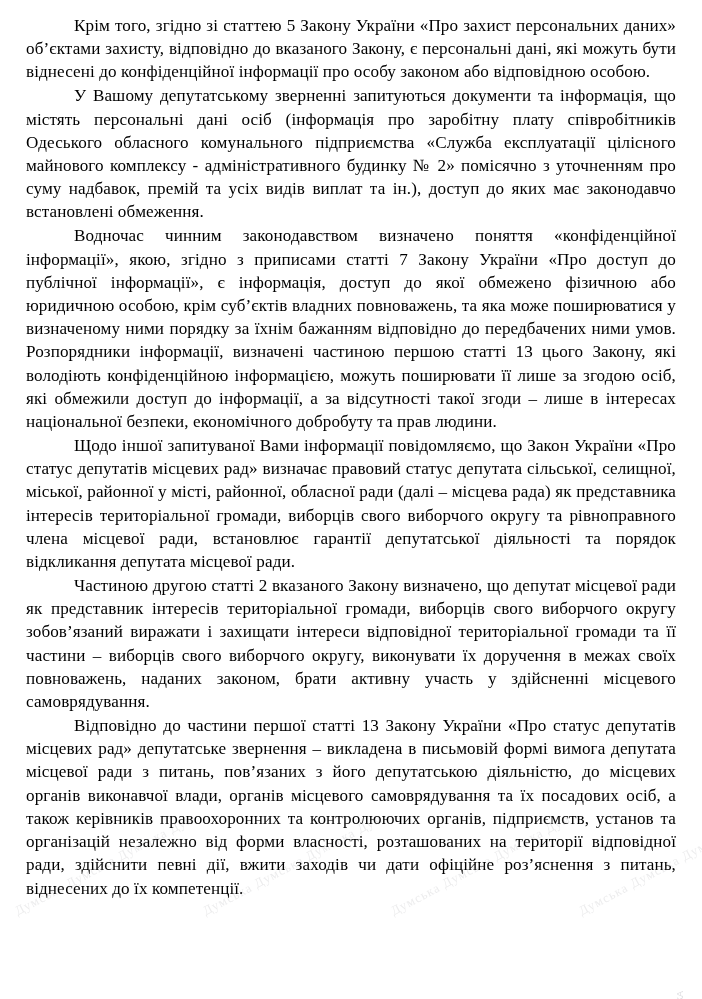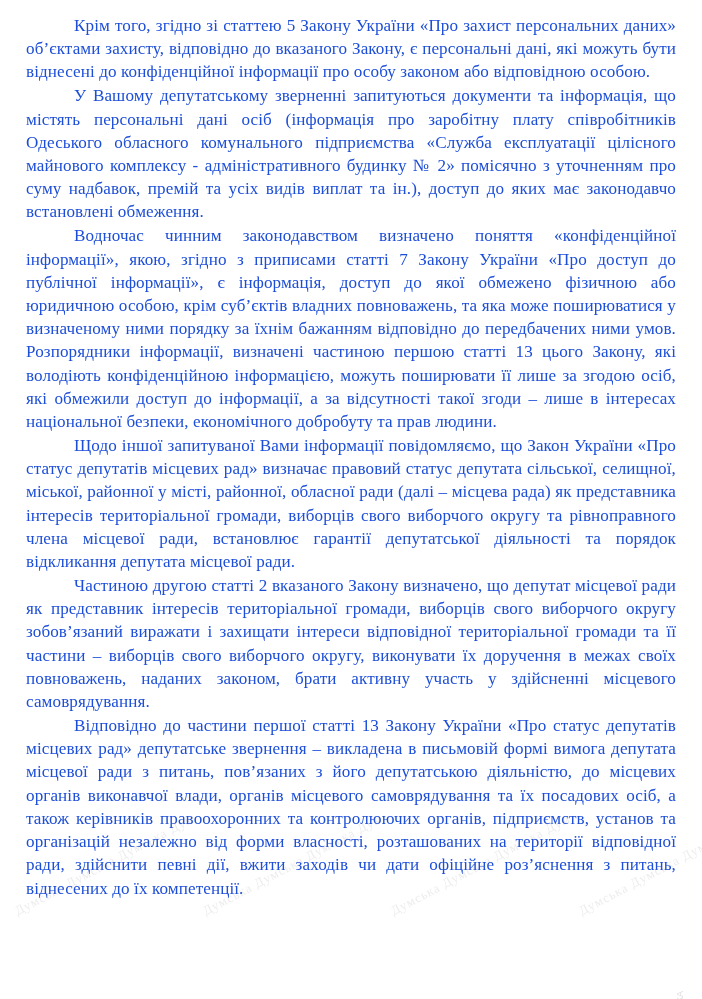--- a/index.html
+++ b/index.html
@@ -20,21 +20,21 @@
     width: 702px;
     height: 999px;
     box-sizing: border-box;
     padding: 14px 26px 10px 26px;
   }
   .doc-body {
     font-size: 17.1px;
     line-height: 1.36;
     text-align: justify;
     text-justify: inter-word;
-    color: #1d4ed8;
+    color: #000000;
     letter-spacing: 0.1px;
   }
   .para {
     margin: 0 0 0.6px 0;
     text-indent: 48px;
     text-align: justify;
   }
   .para:last-child {
     margin-bottom: 12px;
   }

